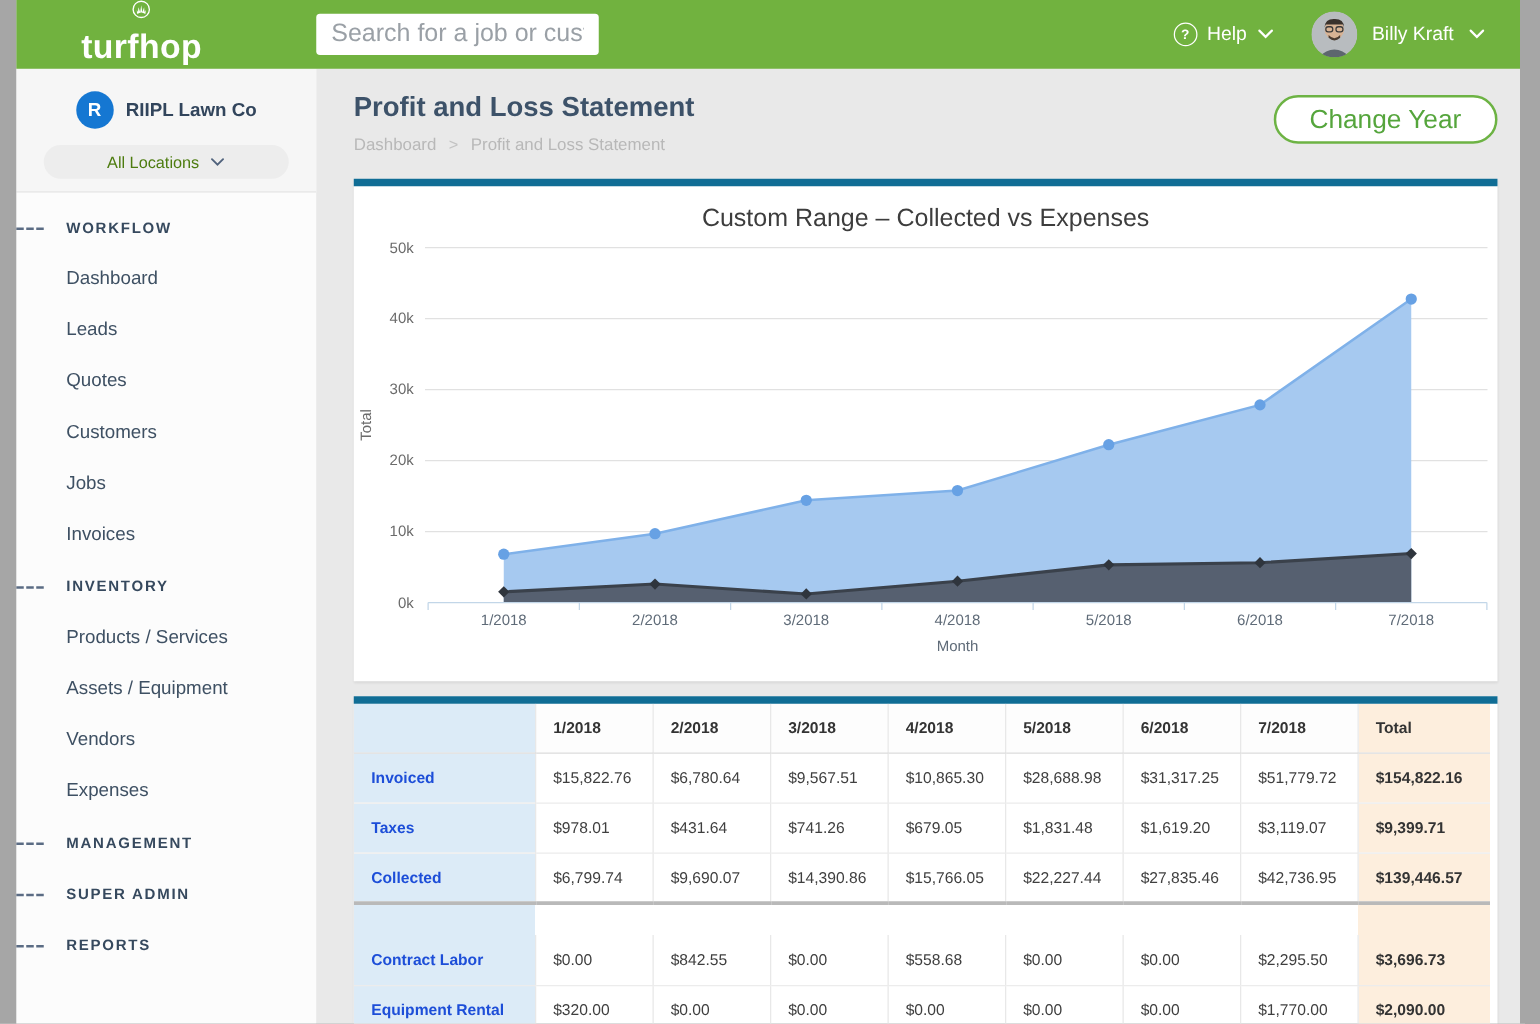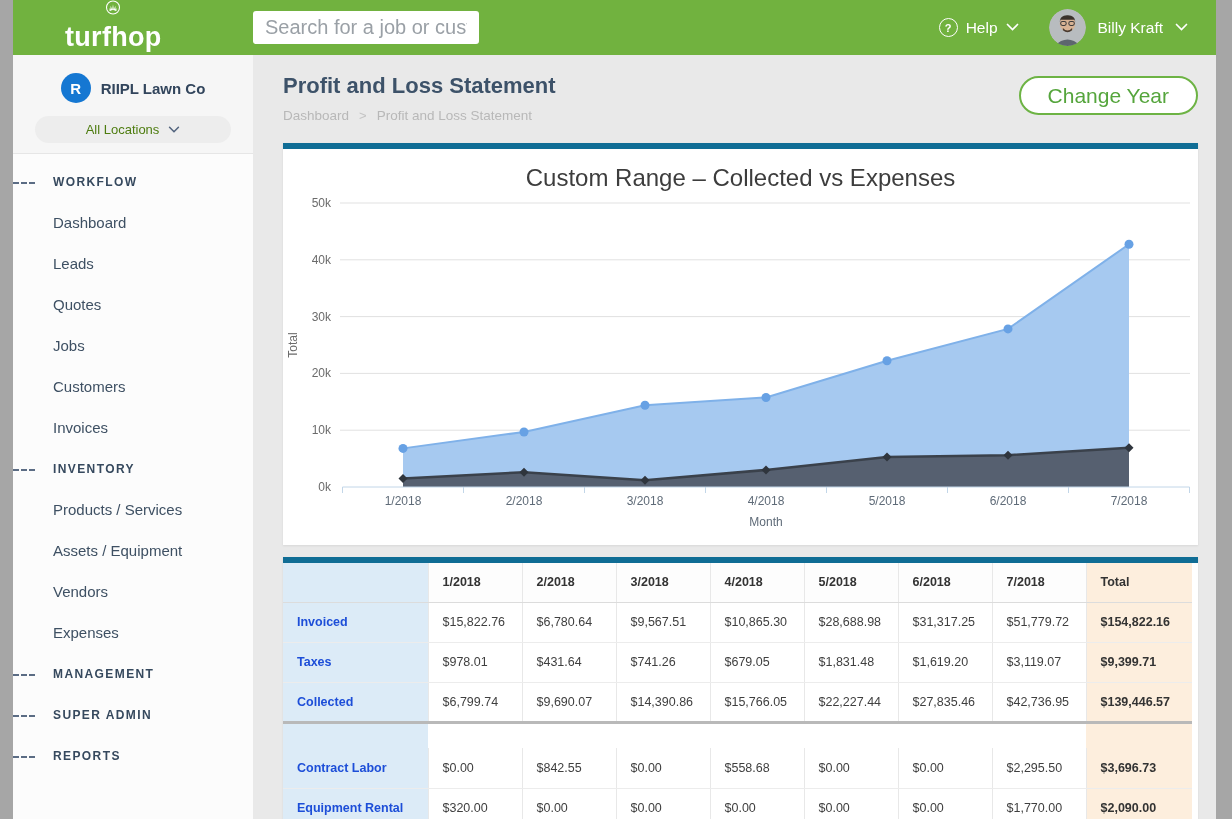--- a/index.html
+++ b/index.html
@@ -46,21 +46,21 @@
   .title{margin:2px 0 0;font-size:22px;font-weight:700;color:#3d5269;}
   .crumbs{margin-top:9px;font-size:13.5px;color:#b8b8b8;display:flex;gap:10px;align-items:center;}
   .crumb-link{cursor:pointer;}
   .crumb-sep{color:#c3c3c3;font-size:13px;}
   .change-year{margin-top:5px;height:39px;padding:0 27px;border-radius:20px;border:2px solid #6db344;background:#fff;
                color:#55a53c;font-size:21px;font-family:"Liberation Sans",sans-serif;cursor:pointer;}
 
   .card{position:absolute;left:30px;width:915px;background:#fff;border-top:6px solid #106d95;box-sizing:border-box;
         box-shadow:0 1px 2px rgba(0,0,0,.08);}
   .chart-card{top:88px;height:402px;}
-  .chart-title{margin-top:15px;text-align:center;font-size:24px;color:#3d3d3d;}
+  .chart-title{margin-top:15px;text-align:center;font-size:20px;color:#3d3d3d;}
   .table-card{top:502px;height:262px;overflow:hidden;}
 
   
   table{border-collapse:collapse;width:909px;table-layout:fixed;font-size:12.5px;}
   col.c-label{width:145px;} col.c-month{width:94px;} col.c-total{width:106px;}
   th,td{text-align:left;padding:0 0 0 14px;box-sizing:border-box;overflow:hidden;white-space:nowrap;}
   thead th{height:39px;font-weight:700;color:#333;border-bottom:1px solid #dcdcdc;background:#fdfdfd;}
   tbody td{height:40px;color:#3f3f3f;border-bottom:1px solid #ececec;}
   .b-r{border-right:1px solid #e8e8e8;}
   .bg-label{background:#dcebf7;}
@@ -140,24 +140,24 @@
           <div class="menu-row">
             <span class="menu-item-label">Dashboard</span>
           </div>
           <div class="menu-row">
             <span class="menu-item-label">Leads</span>
           </div>
           <div class="menu-row">
             <span class="menu-item-label">Quotes</span>
           </div>
           <div class="menu-row">
+            <span class="menu-item-label">Customers</span>
+          </div>
+          <div class="menu-row">
             <span class="menu-item-label">Jobs</span>
-          </div>
-          <div class="menu-row">
-            <span class="menu-item-label">Customers</span>
           </div>
           <div class="menu-row">
             <span class="menu-item-label">Invoices</span>
           </div>
           <div class="menu-row">
             <span class="dash"></span>
             <span class="menu-header-label">INVENTORY</span>
           </div>
           <div class="menu-row">
             <span class="menu-item-label">Products / Services</span>

